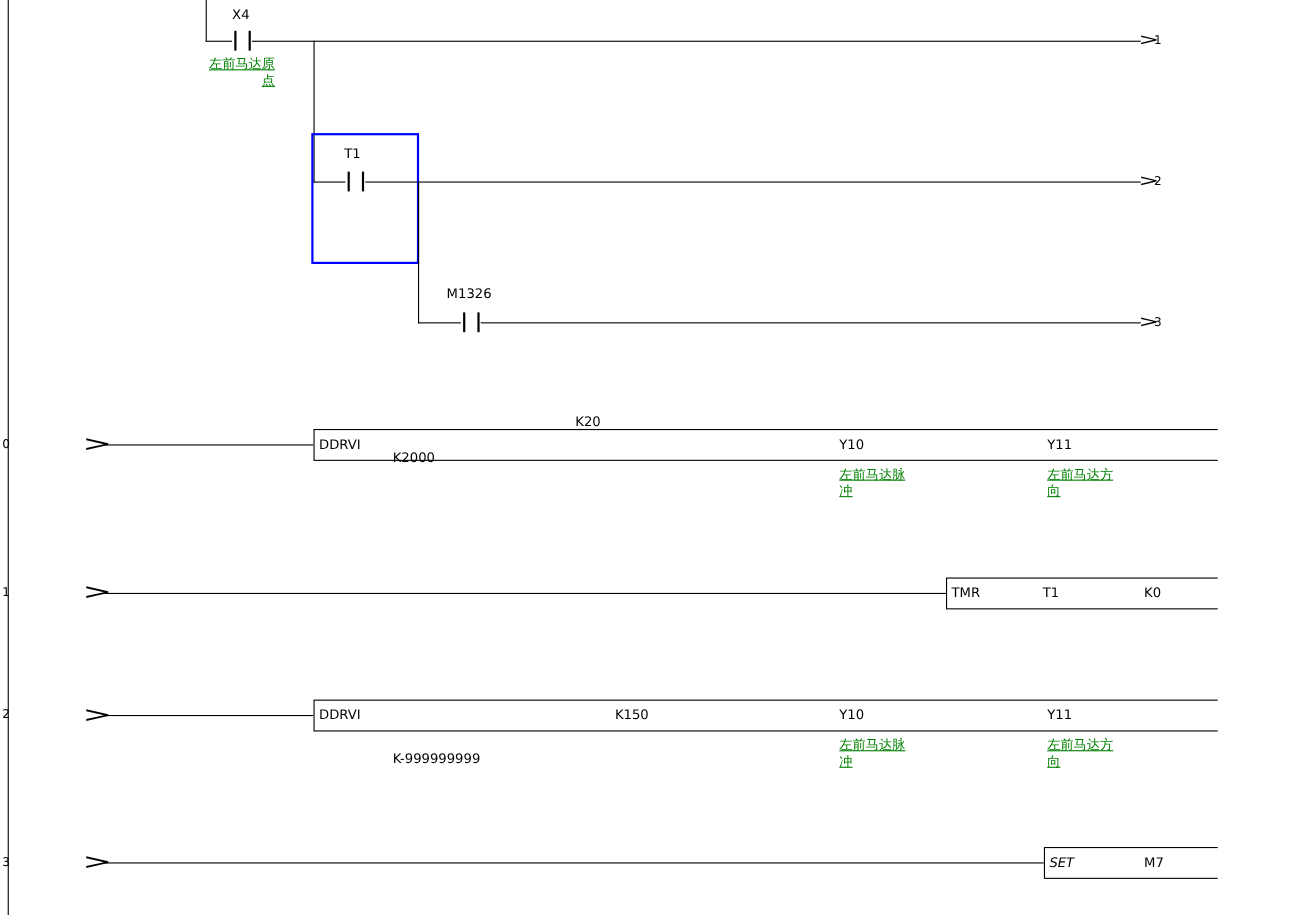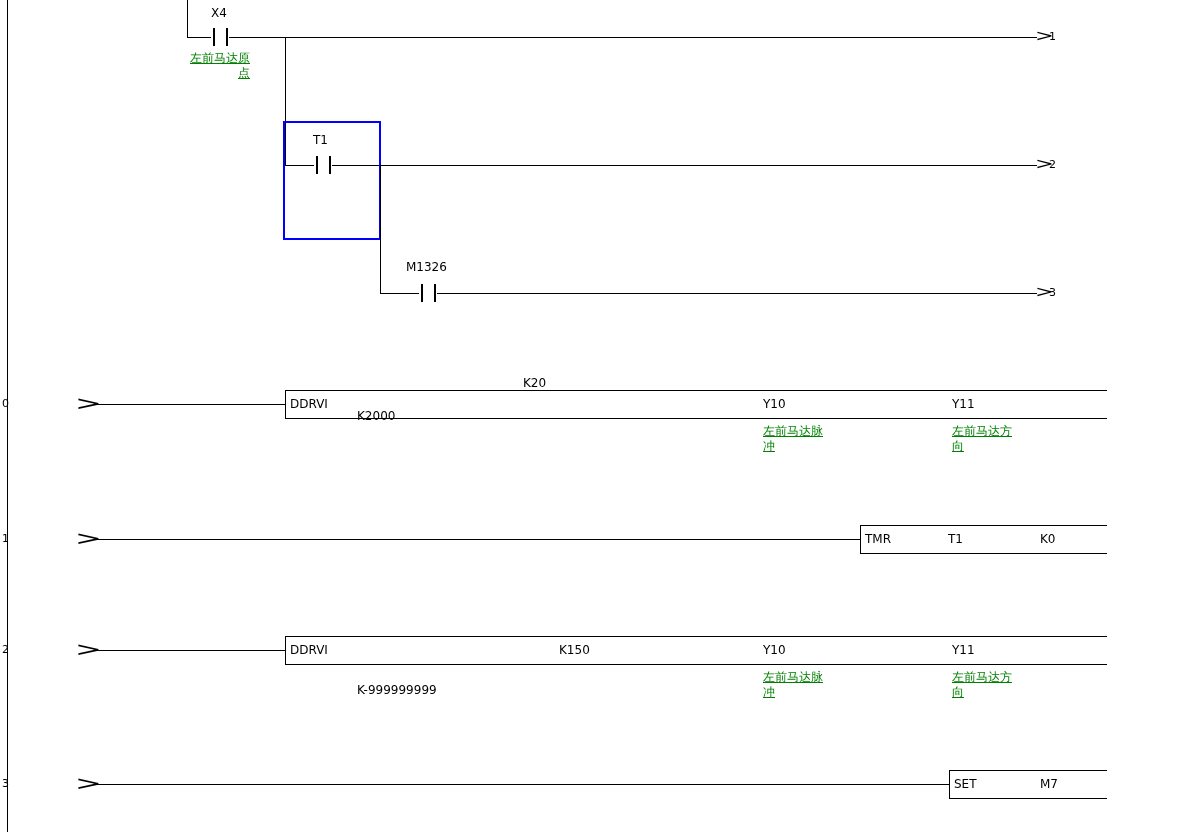--- a/index.html
+++ b/index.html
@@ -102,16 +102,16 @@
   <div class="instr-text" style="left:952px; top:643px;">Y11</div>
   <div class="comment" style="left:763px; top:670px;">左前马达脉
 冲</div>
   <div class="comment" style="left:952px; top:670px;">左前马达方
 向</div>
 
   <div class="rung-index" style="left:2px; top:777px;">3</div>
   <div class="entry-arrow" style="left:75px; top:773px;">&gt;</div>
   <div class="wire h" style="left:95px; top:784px; width:854px;"></div>
   <div class="instr-box" style="left:949px; top:770px; width:188px; height:29px;"></div>
-  <div class="instr-text" style="left:954px; top:777px;">SET</div>
+  <div class="instr-text" style="left:954px; top:777px;font-style:italic;">SET</div>
   <div class="instr-text" style="left:1040px; top:777px;">M7</div>
 
 </div>
 
 </body></html>

